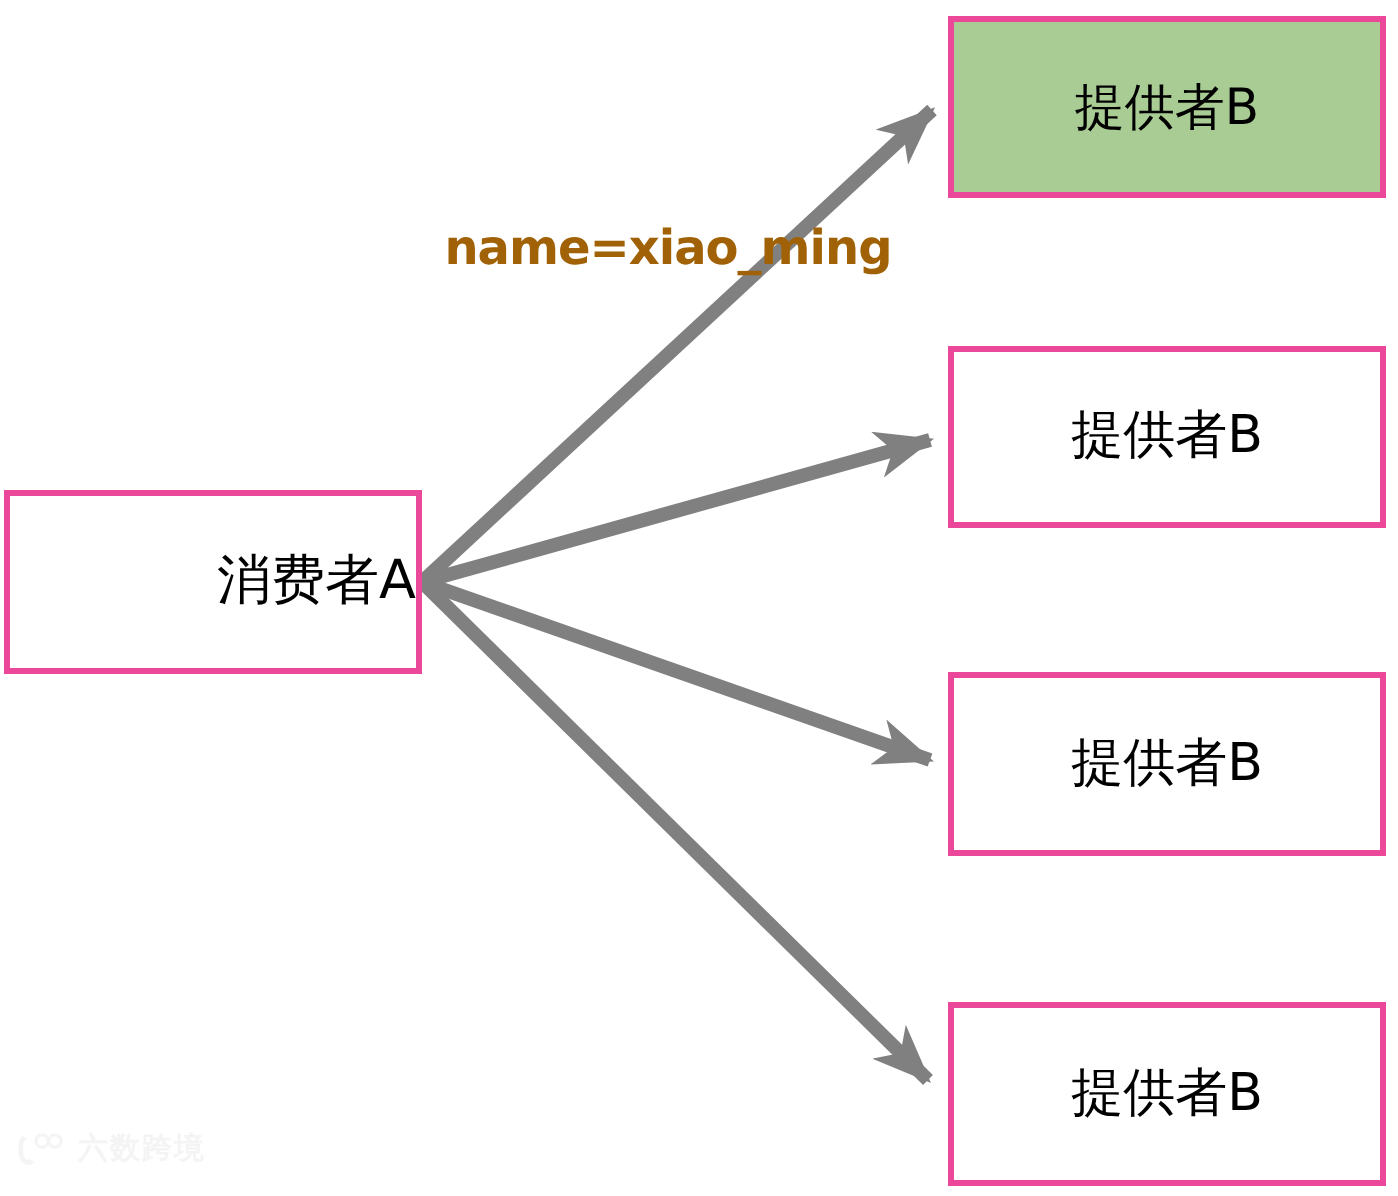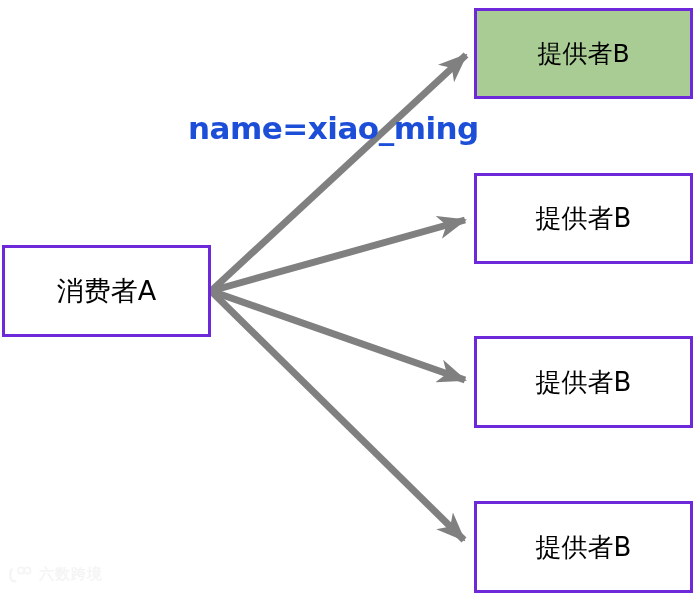--- a/index.html
+++ b/index.html
@@ -21,21 +21,21 @@
   #edges {
     position: absolute;
     left: 0;
     top: 0;
     width: 699px;
     height: 598px;
   }
   .node {
     position: absolute;
     box-sizing: border-box;
-    border: 3px solid #6d28d9;
+    border: 3px solid #ec4899;
     background: #ffffff;
     display: flex;
     flex-direction: column;
     align-items: center;
     justify-content: center;
     text-align: center;
     color: #000000;
     font-family: "DejaVu Sans", "Liberation Sans", sans-serif;
     font-size: 26px;
     line-height: 1.18;
@@ -45,20 +45,21 @@
   .node .line {
     display: block;
     white-space: nowrap;
   }
   #node-consumer {
     left: 2px;
     top: 245px;
     width: 209px;
     height: 92px;
     font-size: 27px;
+    align-items: flex-end;
   }
   #node-provider-new {
     left: 474px;
     top: 8px;
     width: 219px;
     height: 91px;
     background: #a9cc94;
     font-size: 25px;
   }
   #node-provider-2 {
@@ -77,24 +78,25 @@
     left: 474px;
     top: 501px;
     width: 219px;
     height: 92px;
   }
   #edge-label {
     position: absolute;
     left: 188px;
     top: 110px;
     width: 292px;
+    text-align: center;
     font-family: "DejaVu Sans", "Liberation Sans", sans-serif;
-    font-size: 31px;
+    font-size: 24px;
     font-weight: bold;
-    color: #1d4ed8;
+    color: #a16207;
     letter-spacing: -0.5px;
     white-space: nowrap;
     z-index: 4;
   }
   #watermark {
     position: absolute;
     left: 8px;
     top: 565px;
     display: flex;
     align-items: center;

